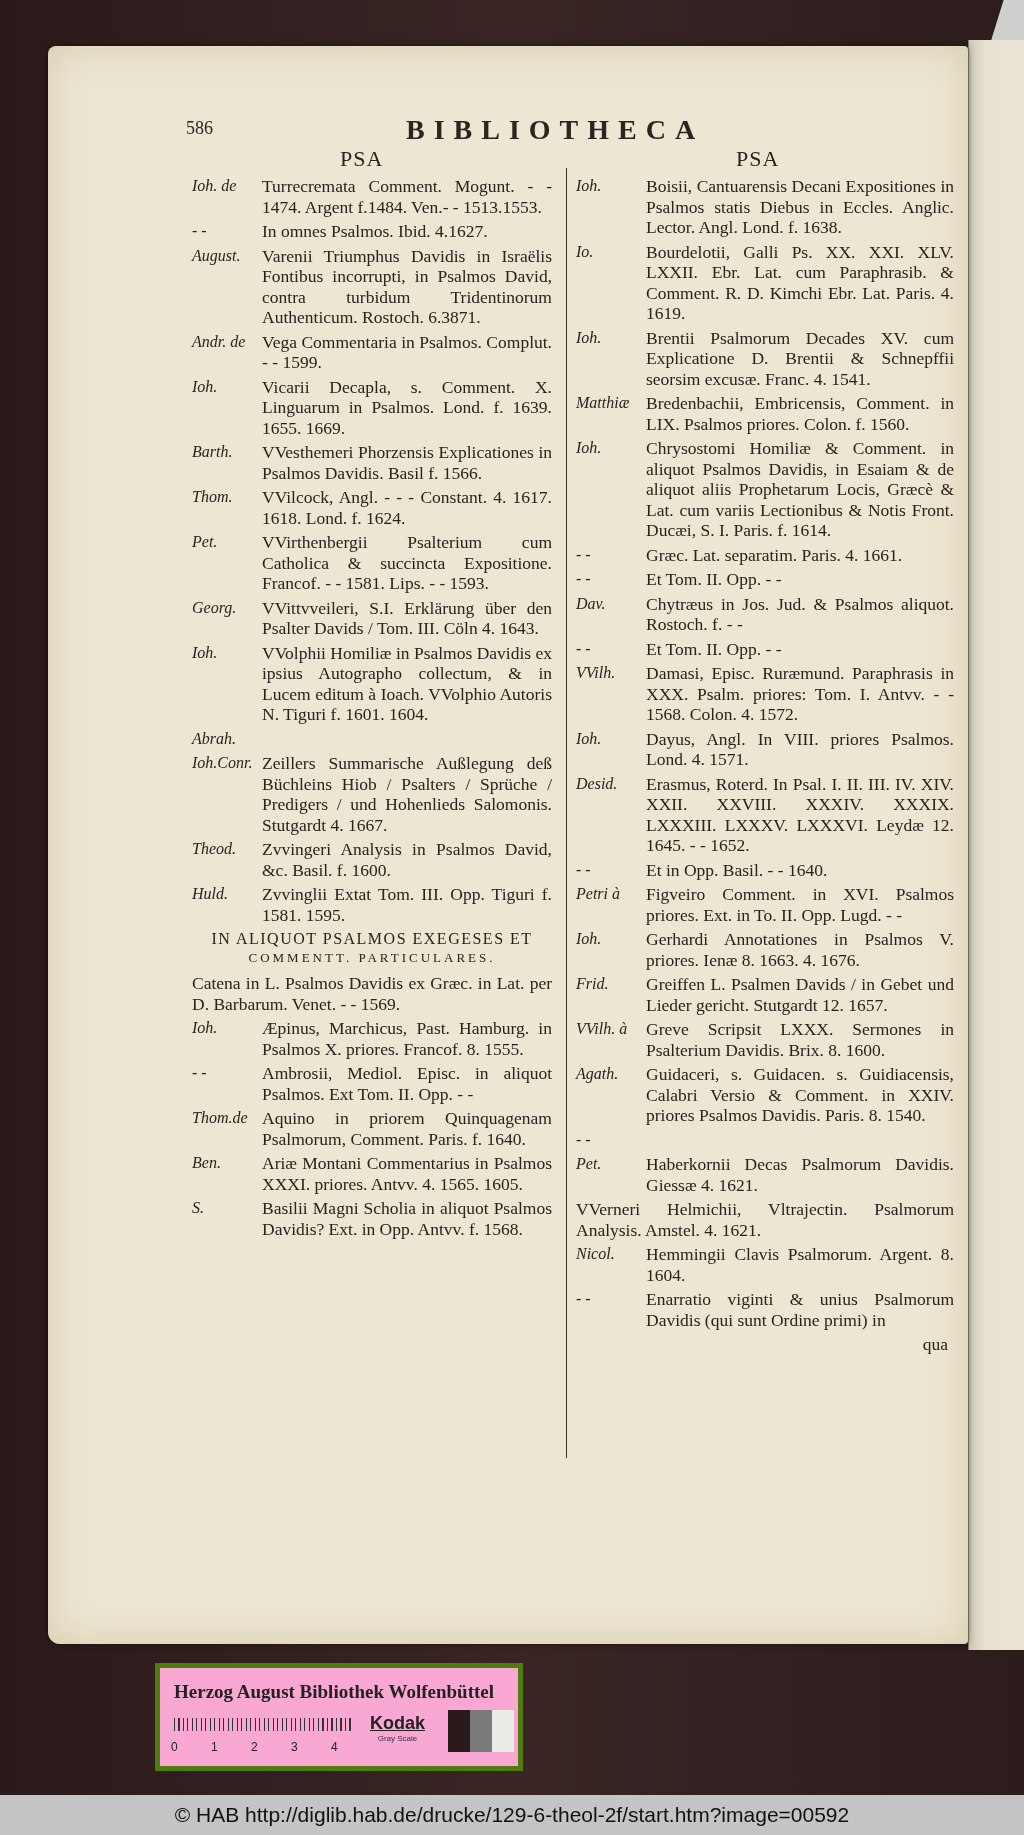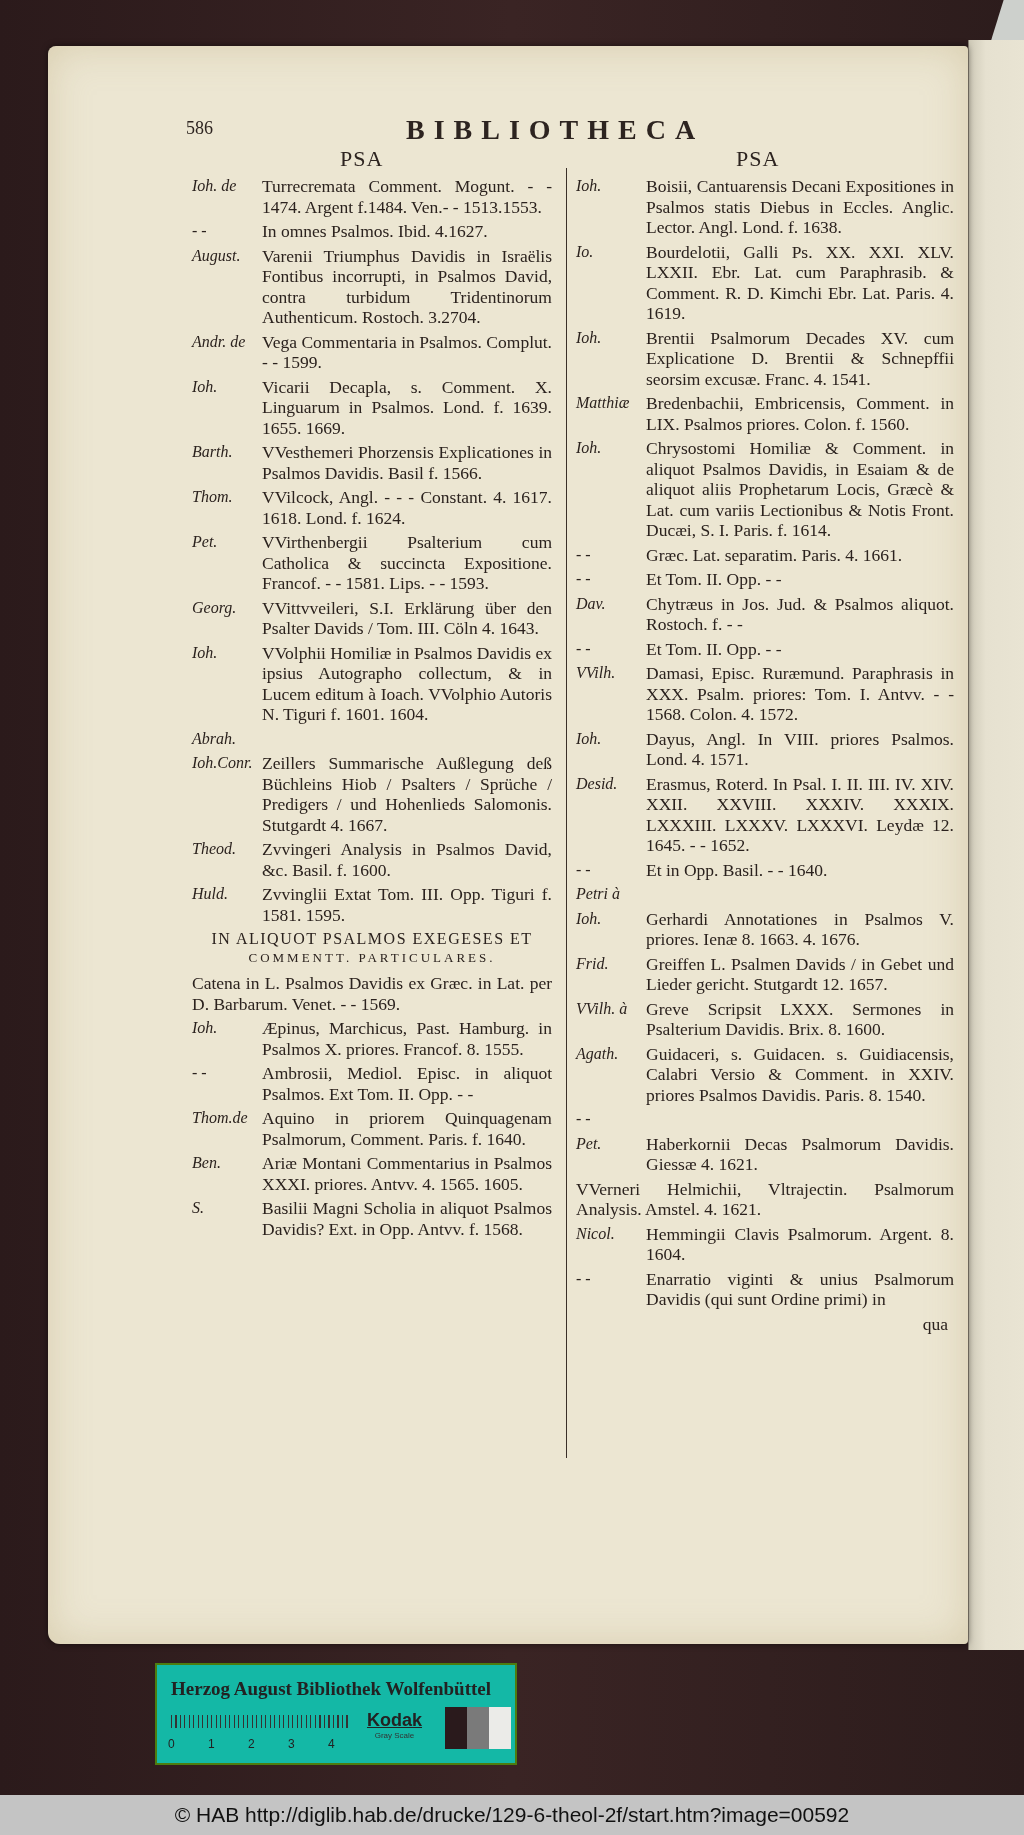--- a/index.html
+++ b/index.html
@@ -61,21 +61,21 @@
     white-space: nowrap;
   }
   .entry .txt { flex: 1; text-align: justify; }
   .section-head {
     text-align: center; font-size: 16px; letter-spacing: 1.5px; margin: 2px 0 6px 0;
     line-height: 19px;
   }
   .catchword { text-align: right; padding-right: 6px; }
   .card {
     position: absolute; left: 155px; top: 1663px; width: 358px; height: 98px;
-    background: #14b8a6; border: 2px solid #4d7c0f;
+    background: #f9a8d4; border: 5px solid #4d7c0f;
   }
   .card-title {
     position: absolute; left: 14px; top: 13px;
     font-family: "Liberation Serif", serif; font-weight: bold; font-size: 19px; color: #222;
     white-space: nowrap;
   }
   .ruler { position: absolute; left: 14px; top: 50px; width: 180px; height: 32px; }
   .ruler .ticks {
     position: absolute; left: 0; top: 0; width: 180px; height: 22px;
     background-image:
@@ -122,21 +122,21 @@
       <div class="entry">
         <span class="lbl">Ioh. de</span>
         <span class="txt">Turrecremata Comment. Mogunt. - - 1474. Argent f.1484. Ven.- - 1513.1553.</span>
       </div>
       <div class="entry">
         <span class="lbl">- -</span>
         <span class="txt">In omnes Psalmos. Ibid. 4.1627.</span>
       </div>
       <div class="entry">
         <span class="lbl">August.</span>
-        <span class="txt">Varenii Triumphus Davidis in Israëlis Fontibus incorrupti, in Psalmos David, contra turbidum Tridentinorum Authenticum. Rostoch. 3.2704.</span>
+        <span class="txt">Varenii Triumphus Davidis in Israëlis Fontibus incorrupti, in Psalmos David, contra turbidum Tridentinorum Authenticum. Rostoch. 6.3871.</span>
       </div>
       <div class="entry">
         <span class="lbl">Andr. de</span>
         <span class="txt">Vega Commentaria in Psalmos. Complut. - - 1599.</span>
       </div>
       <div class="entry">
         <span class="lbl">Ioh.</span>
         <span class="txt">Vicarii Decapla, s. Comment. X. Linguarum in Psalmos. Lond. f. 1639. 1655. 1669.</span>
       </div>
       <div class="entry">
@@ -256,20 +256,21 @@
       <div class="entry">
         <span class="lbl">Desid.</span>
         <span class="txt">Erasmus, Roterd. In Psal. I. II. III. IV. XIV. XXII. XXVIII. XXXIV. XXXIX. LXXXIII. LXXXV. LXXXVI. Leydæ 12. 1645. - - 1652.</span>
       </div>
       <div class="entry">
         <span class="lbl">- -</span>
         <span class="txt">Et in Opp. Basil. - - 1640.</span>
       </div>
       <div class="entry">
         <span class="lbl">Petri à</span>
+        <span class="txt">Figveiro Comment. in XVI. Psalmos priores. Ext. in To. II. Opp. Lugd. - -</span>
       </div>
       <div class="entry">
         <span class="lbl">Ioh.</span>
         <span class="txt">Gerhardi Annotationes in Psalmos V. priores. Ienæ 8. 1663. 4. 1676.</span>
       </div>
       <div class="entry">
         <span class="lbl">Frid.</span>
         <span class="txt">Greiffen L. Psalmen Davids / in Gebet und Lieder gericht. Stutgardt 12. 1657.</span>
       </div>
       <div class="entry">

